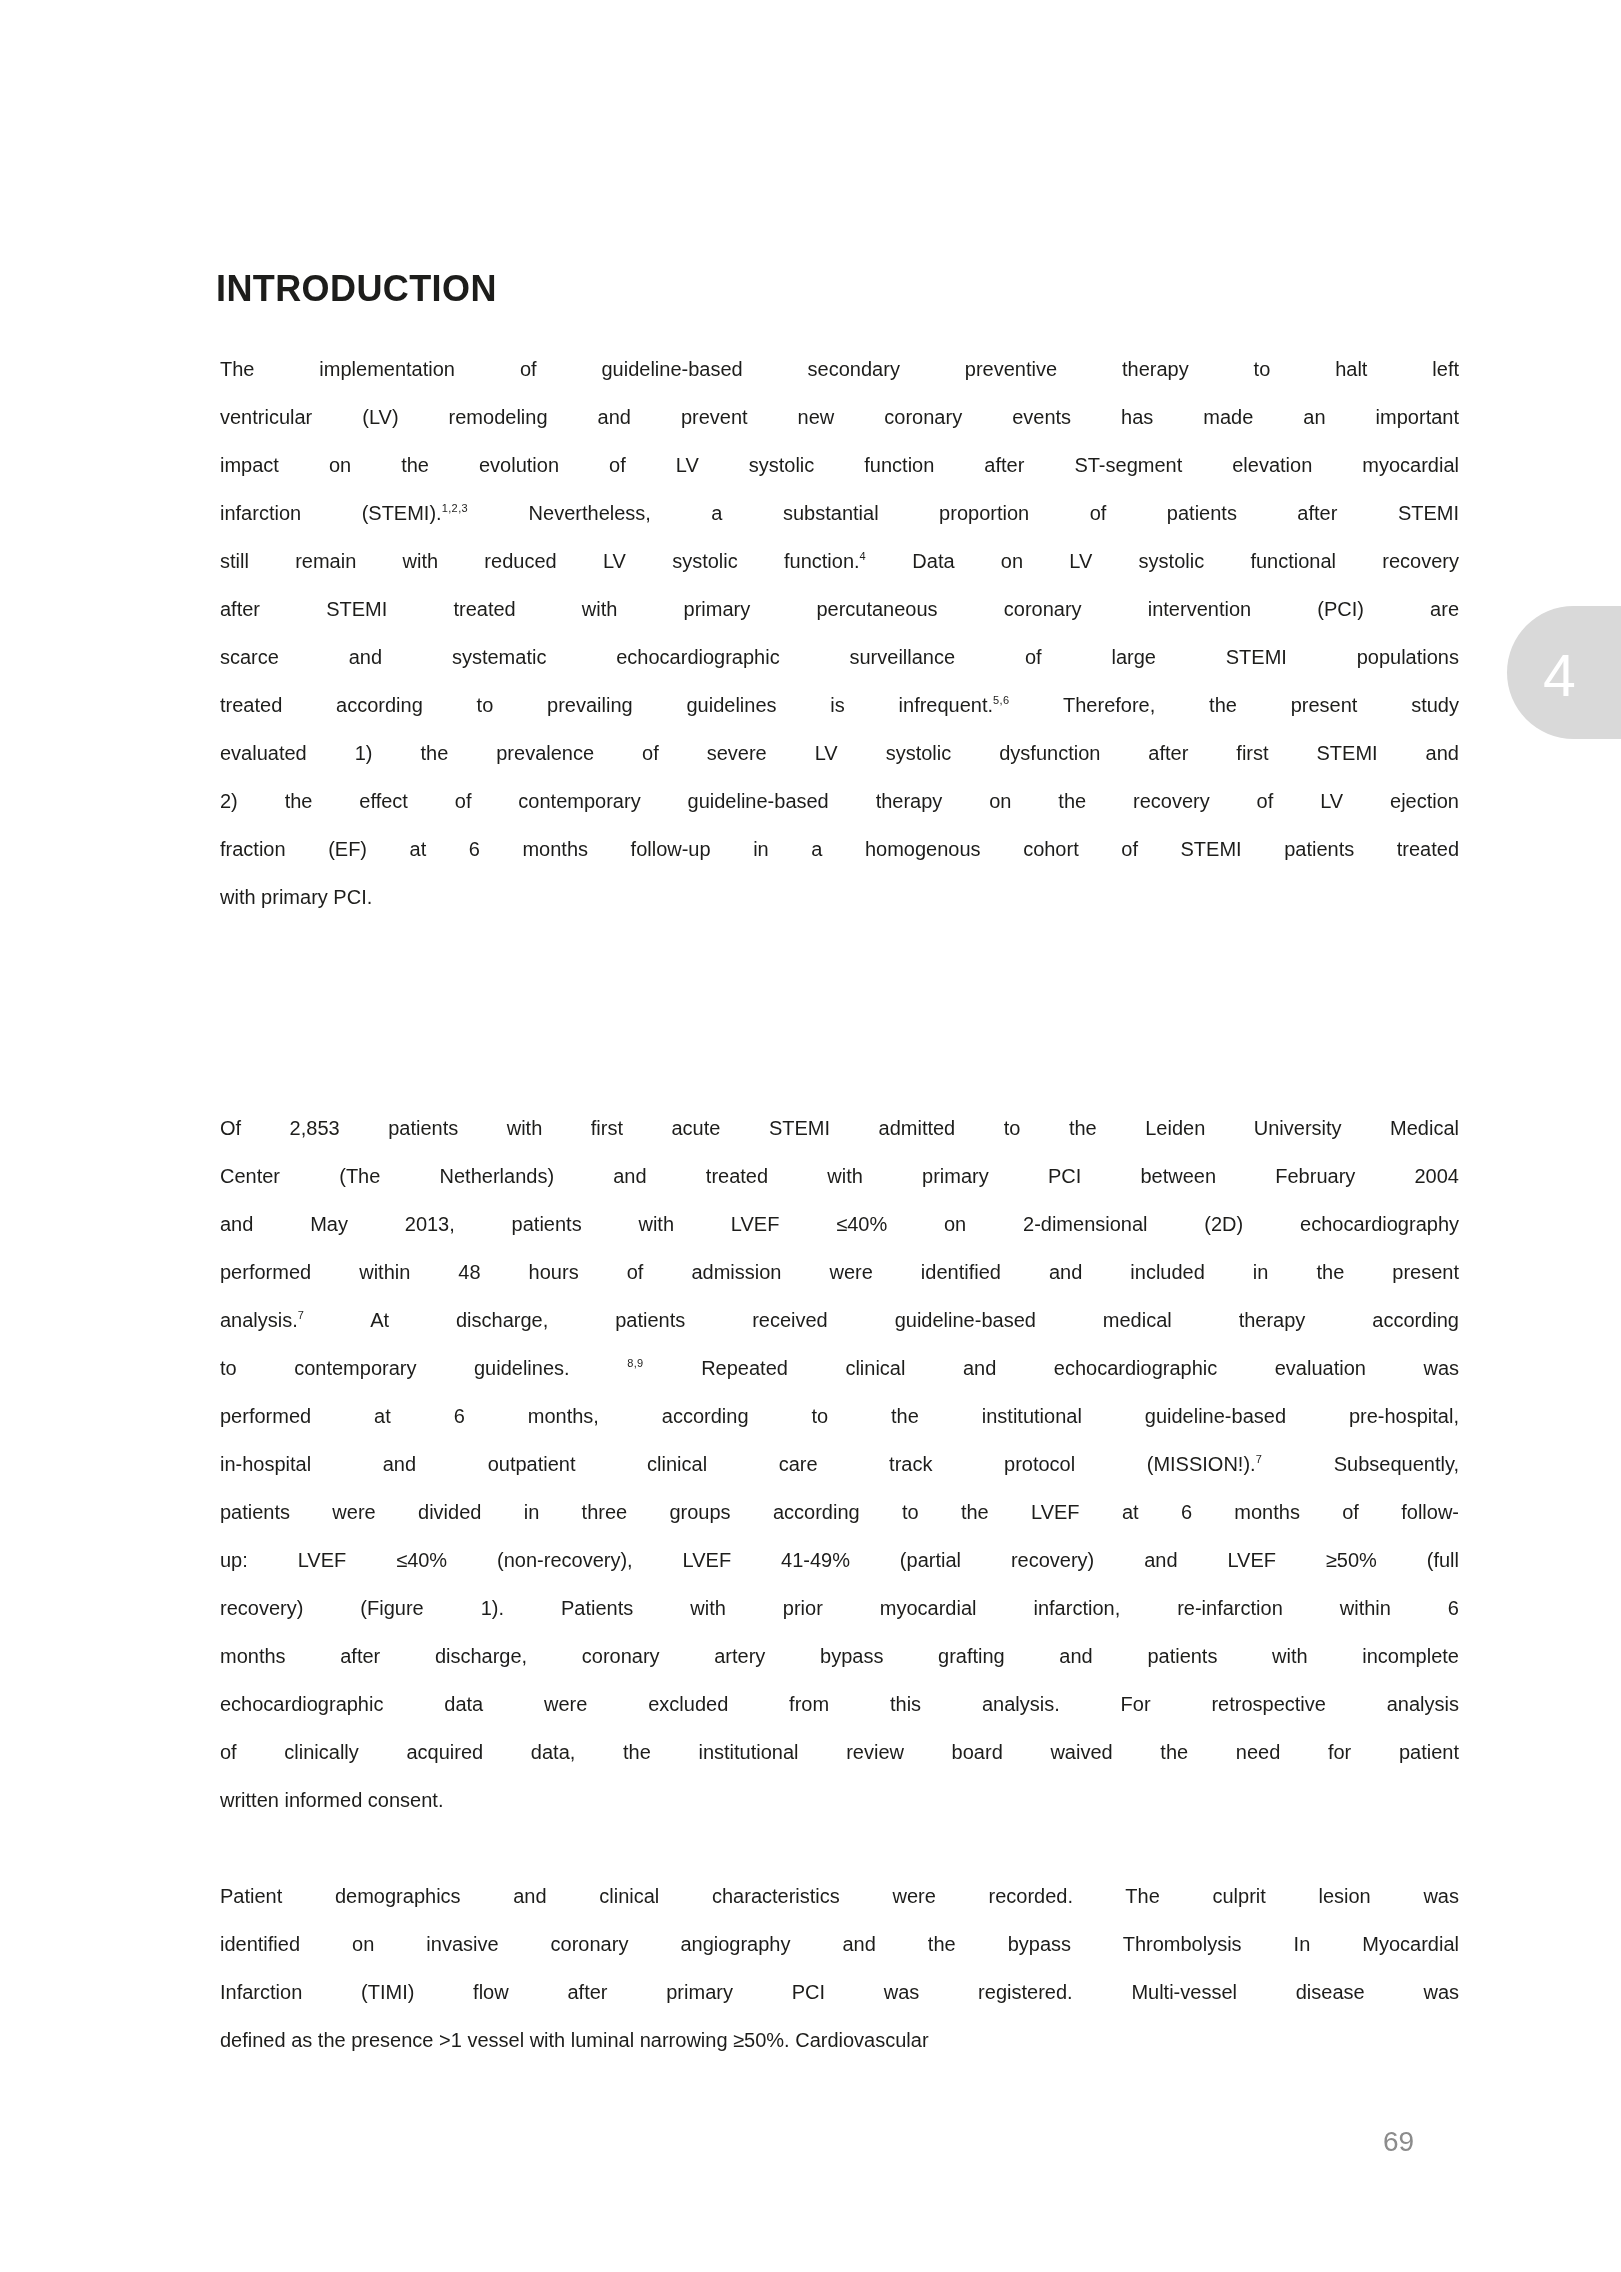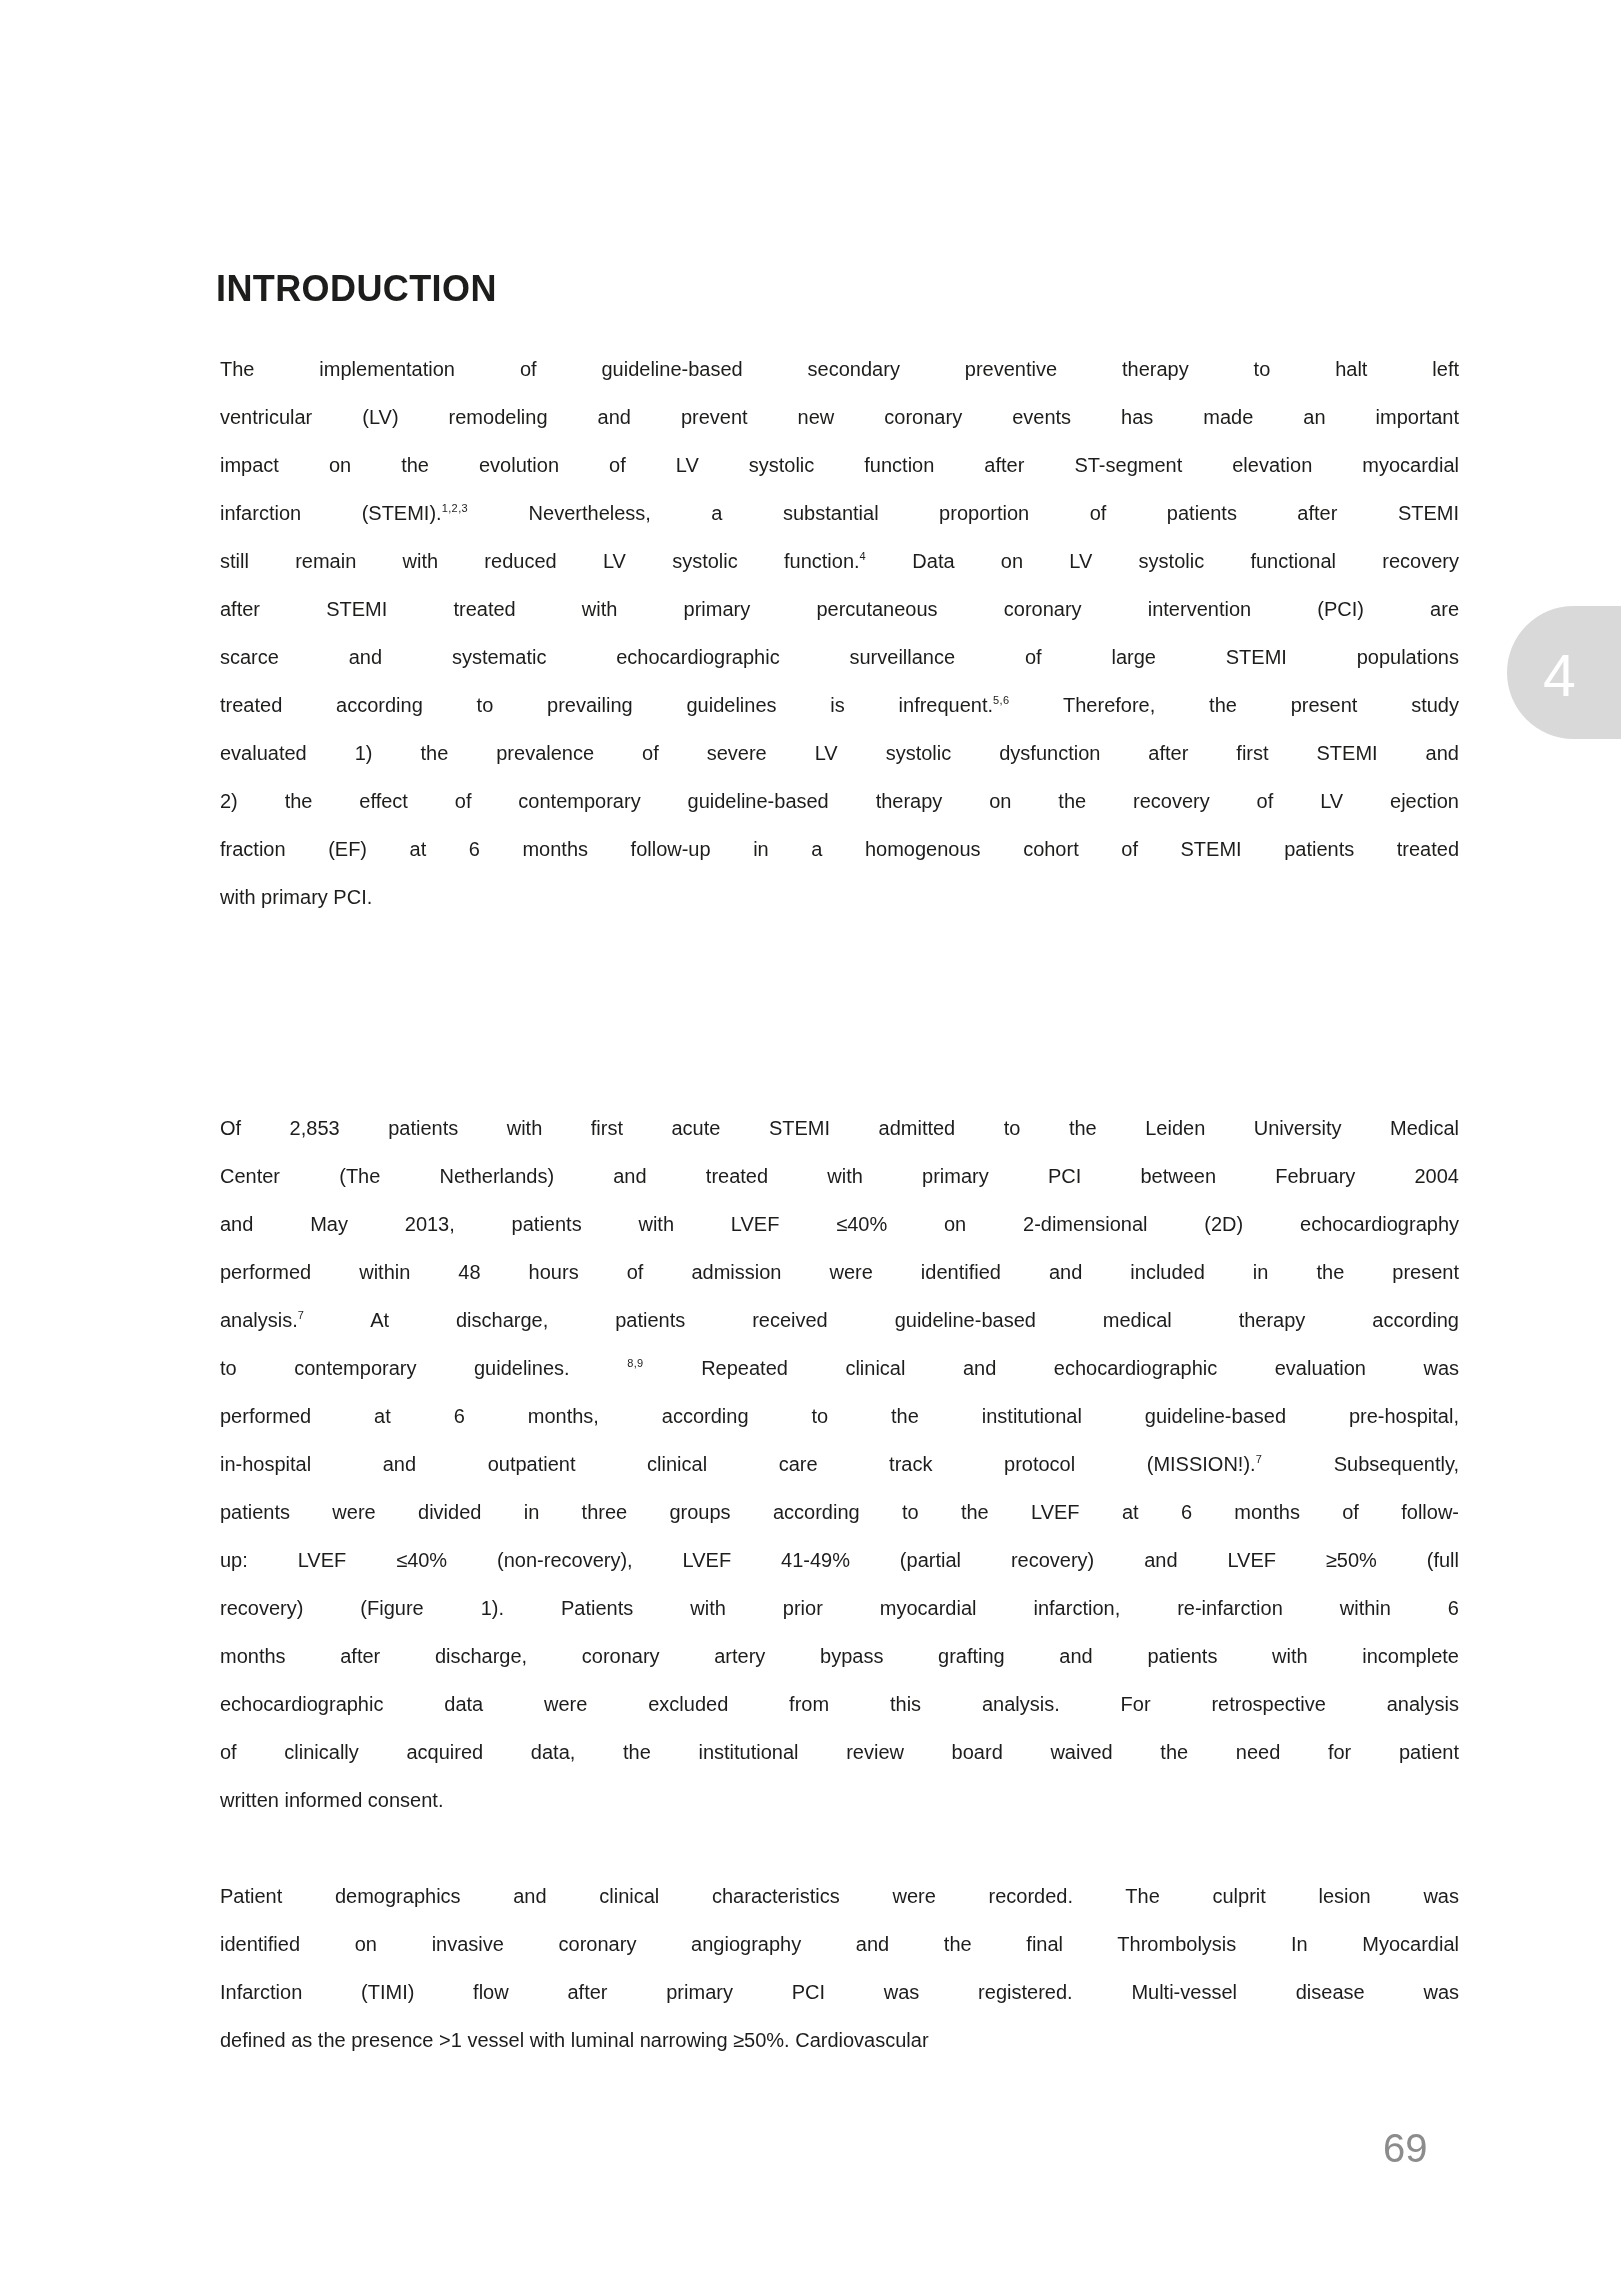--- a/index.html
+++ b/index.html
@@ -69,21 +69,21 @@
   .chapter-tab .chapter-number {
     color: #ffffff;
     font-size: 59px;
     font-weight: 400;
     transform: translate(-4.5px, 3px);
   }
   .page-number {
     position: absolute;
     left: 1383px;
     top: 2126px;
-    font-size: 40px;
+    font-size: 28px;
     color: #8c8c8c;
   }
 </style>
 </head>
 <body>
 
 <div class="page">
 
   <div class="section-heading heading-introduction">INTRODUCTION</div>
 
@@ -116,21 +116,21 @@
       <div class="line">up: LVEF ≤40% (non-recovery), LVEF 41-49% (partial recovery) and LVEF ≥50% (full</div>
       <div class="line">recovery) (Figure 1). Patients with prior myocardial infarction, re-infarction within 6</div>
       <div class="line">months after discharge, coronary artery bypass grafting and patients with incomplete</div>
       <div class="line">echocardiographic data were excluded from this analysis. For retrospective analysis</div>
       <div class="line">of clinically acquired data, the institutional review board waived the need for patient</div>
       <div class="line last">written informed consent.</div>
     </div>
 
   <div class="paragraph para-methods-2">
       <div class="line">Patient demographics and clinical characteristics were recorded. The culprit lesion was</div>
-      <div class="line">identified on invasive coronary angiography and the final Thrombolysis In Myocardial</div>
+      <div class="line">identified on invasive coronary angiography and the bypass Thrombolysis In Myocardial</div>
       <div class="line">Infarction (TIMI) flow after primary PCI was registered. Multi-vessel disease was</div>
       <div class="line last">defined as the presence &gt;1 vessel with luminal narrowing ≥50%. Cardiovascular</div>
     </div>
 
   <div class="chapter-tab">
     <span class="chapter-number">4</span>
   </div>
 
   <div class="page-number">69</div>
 

